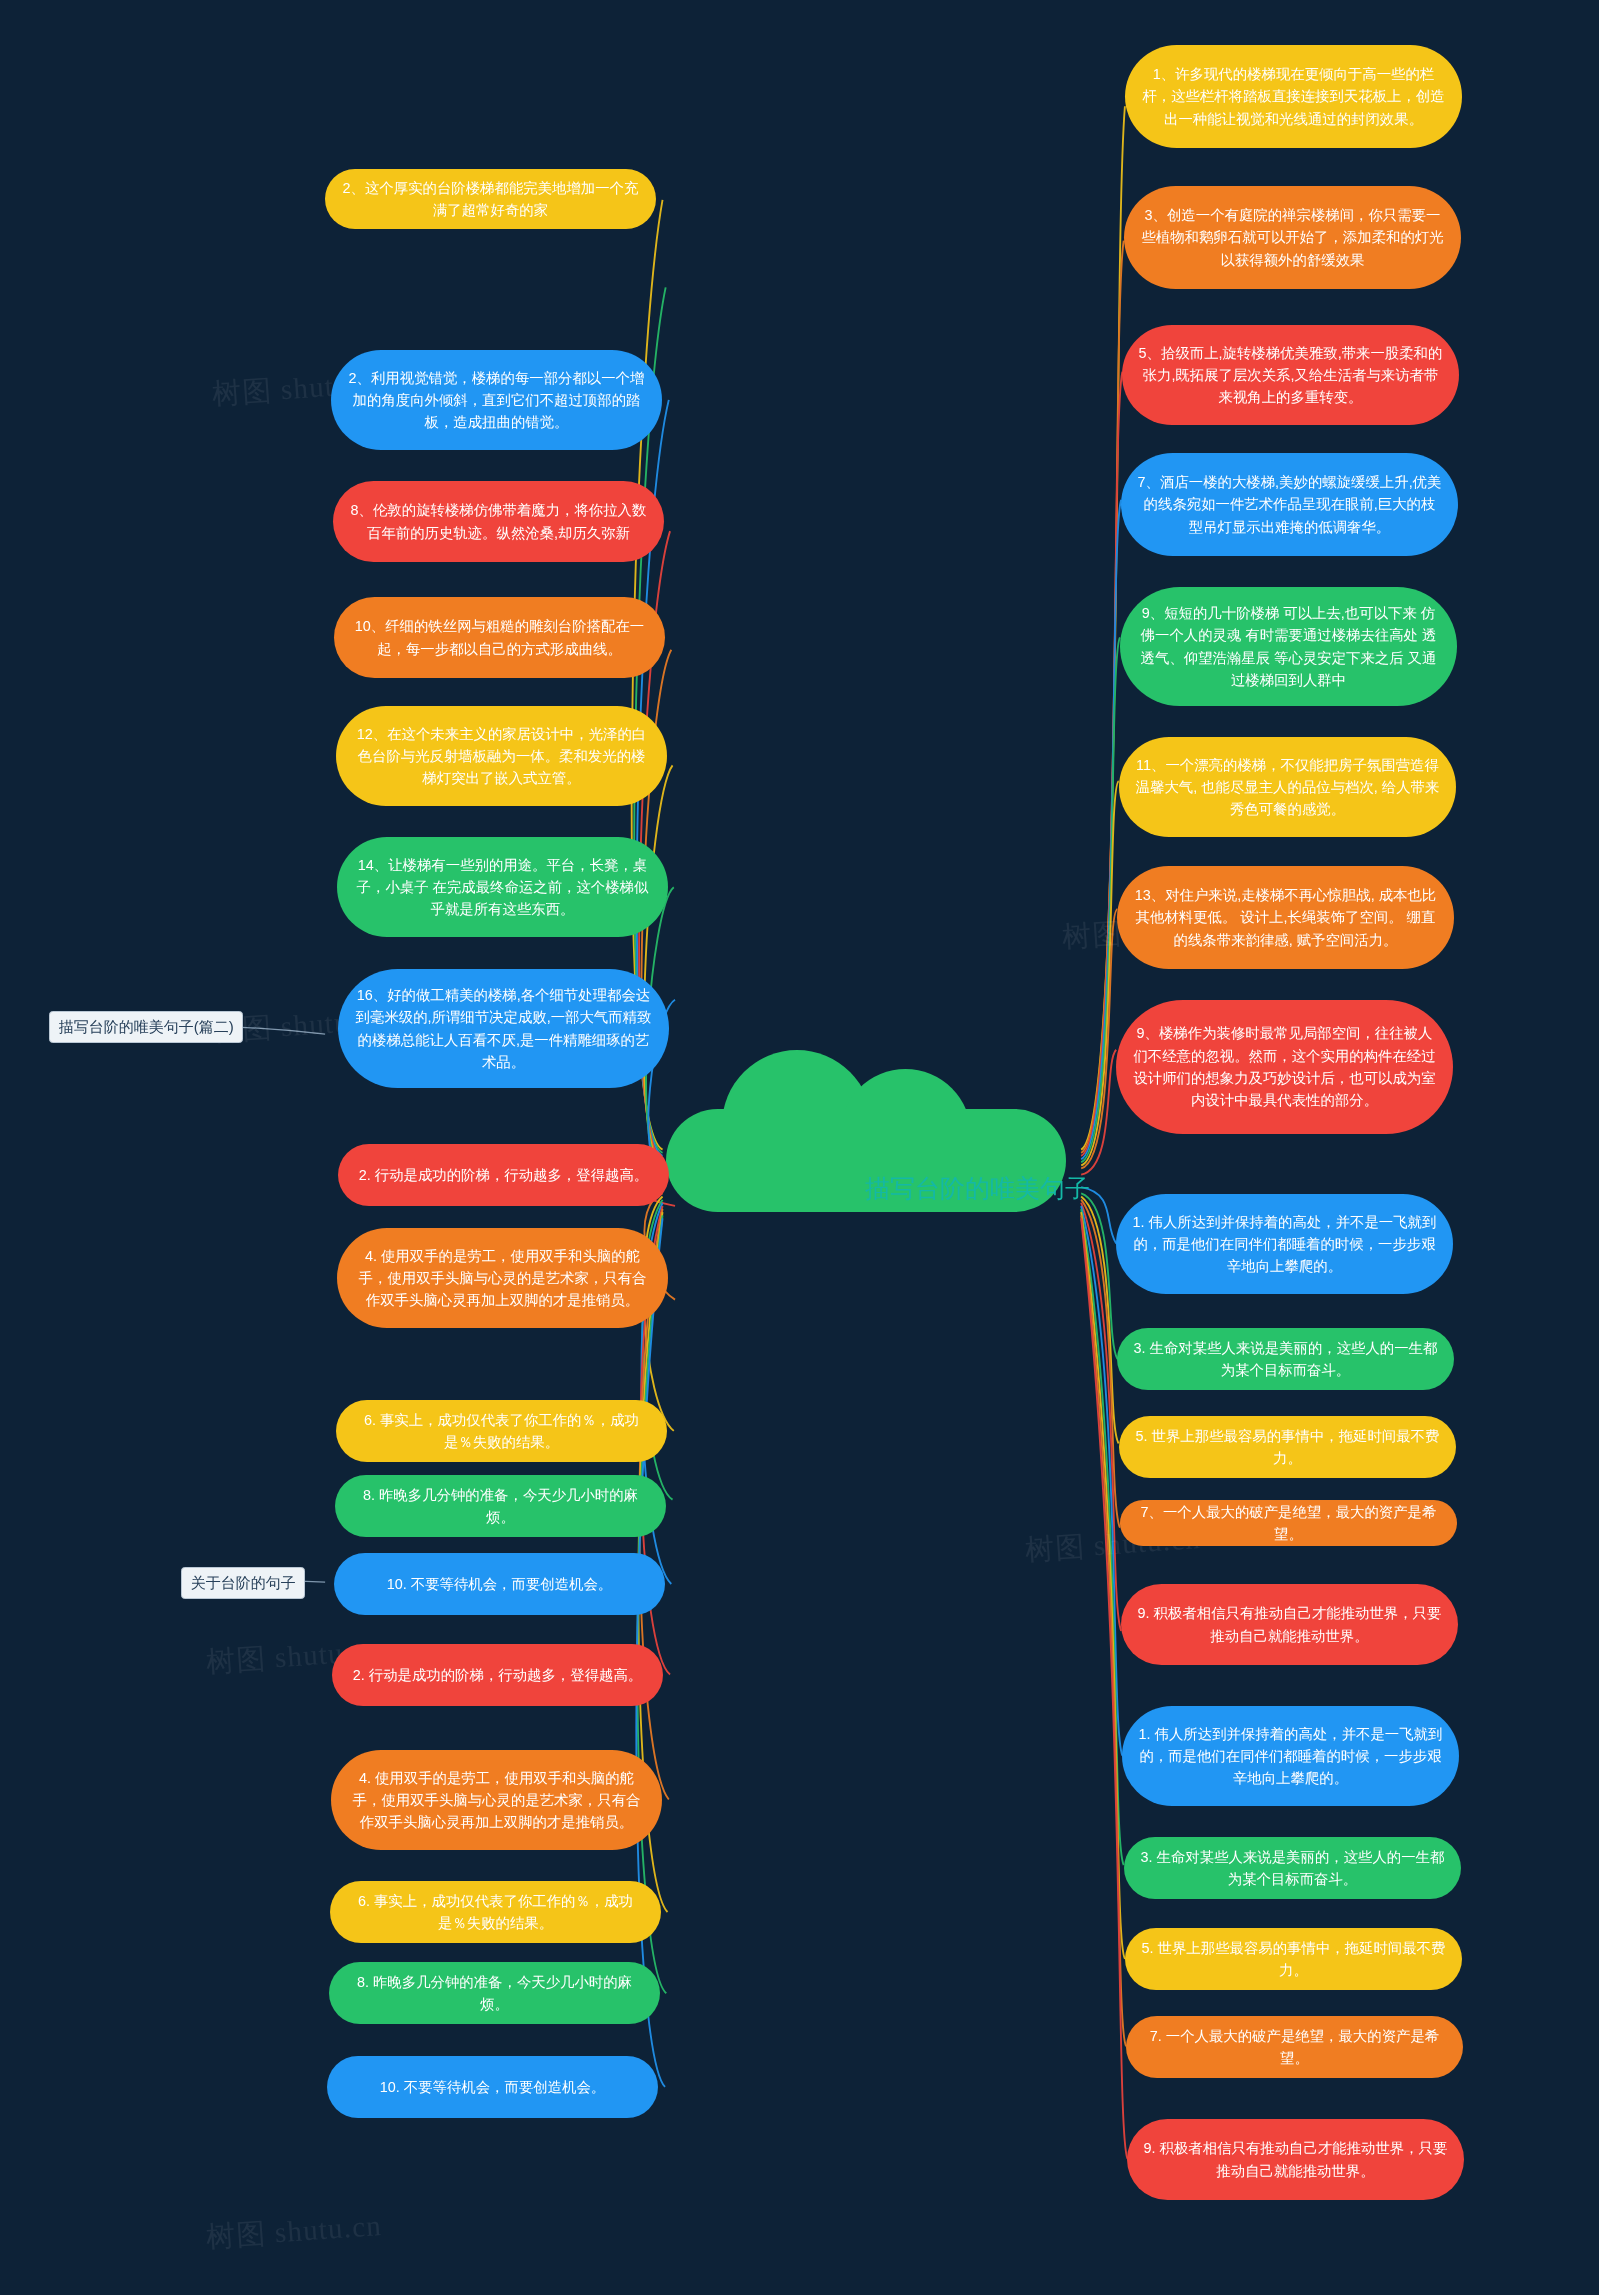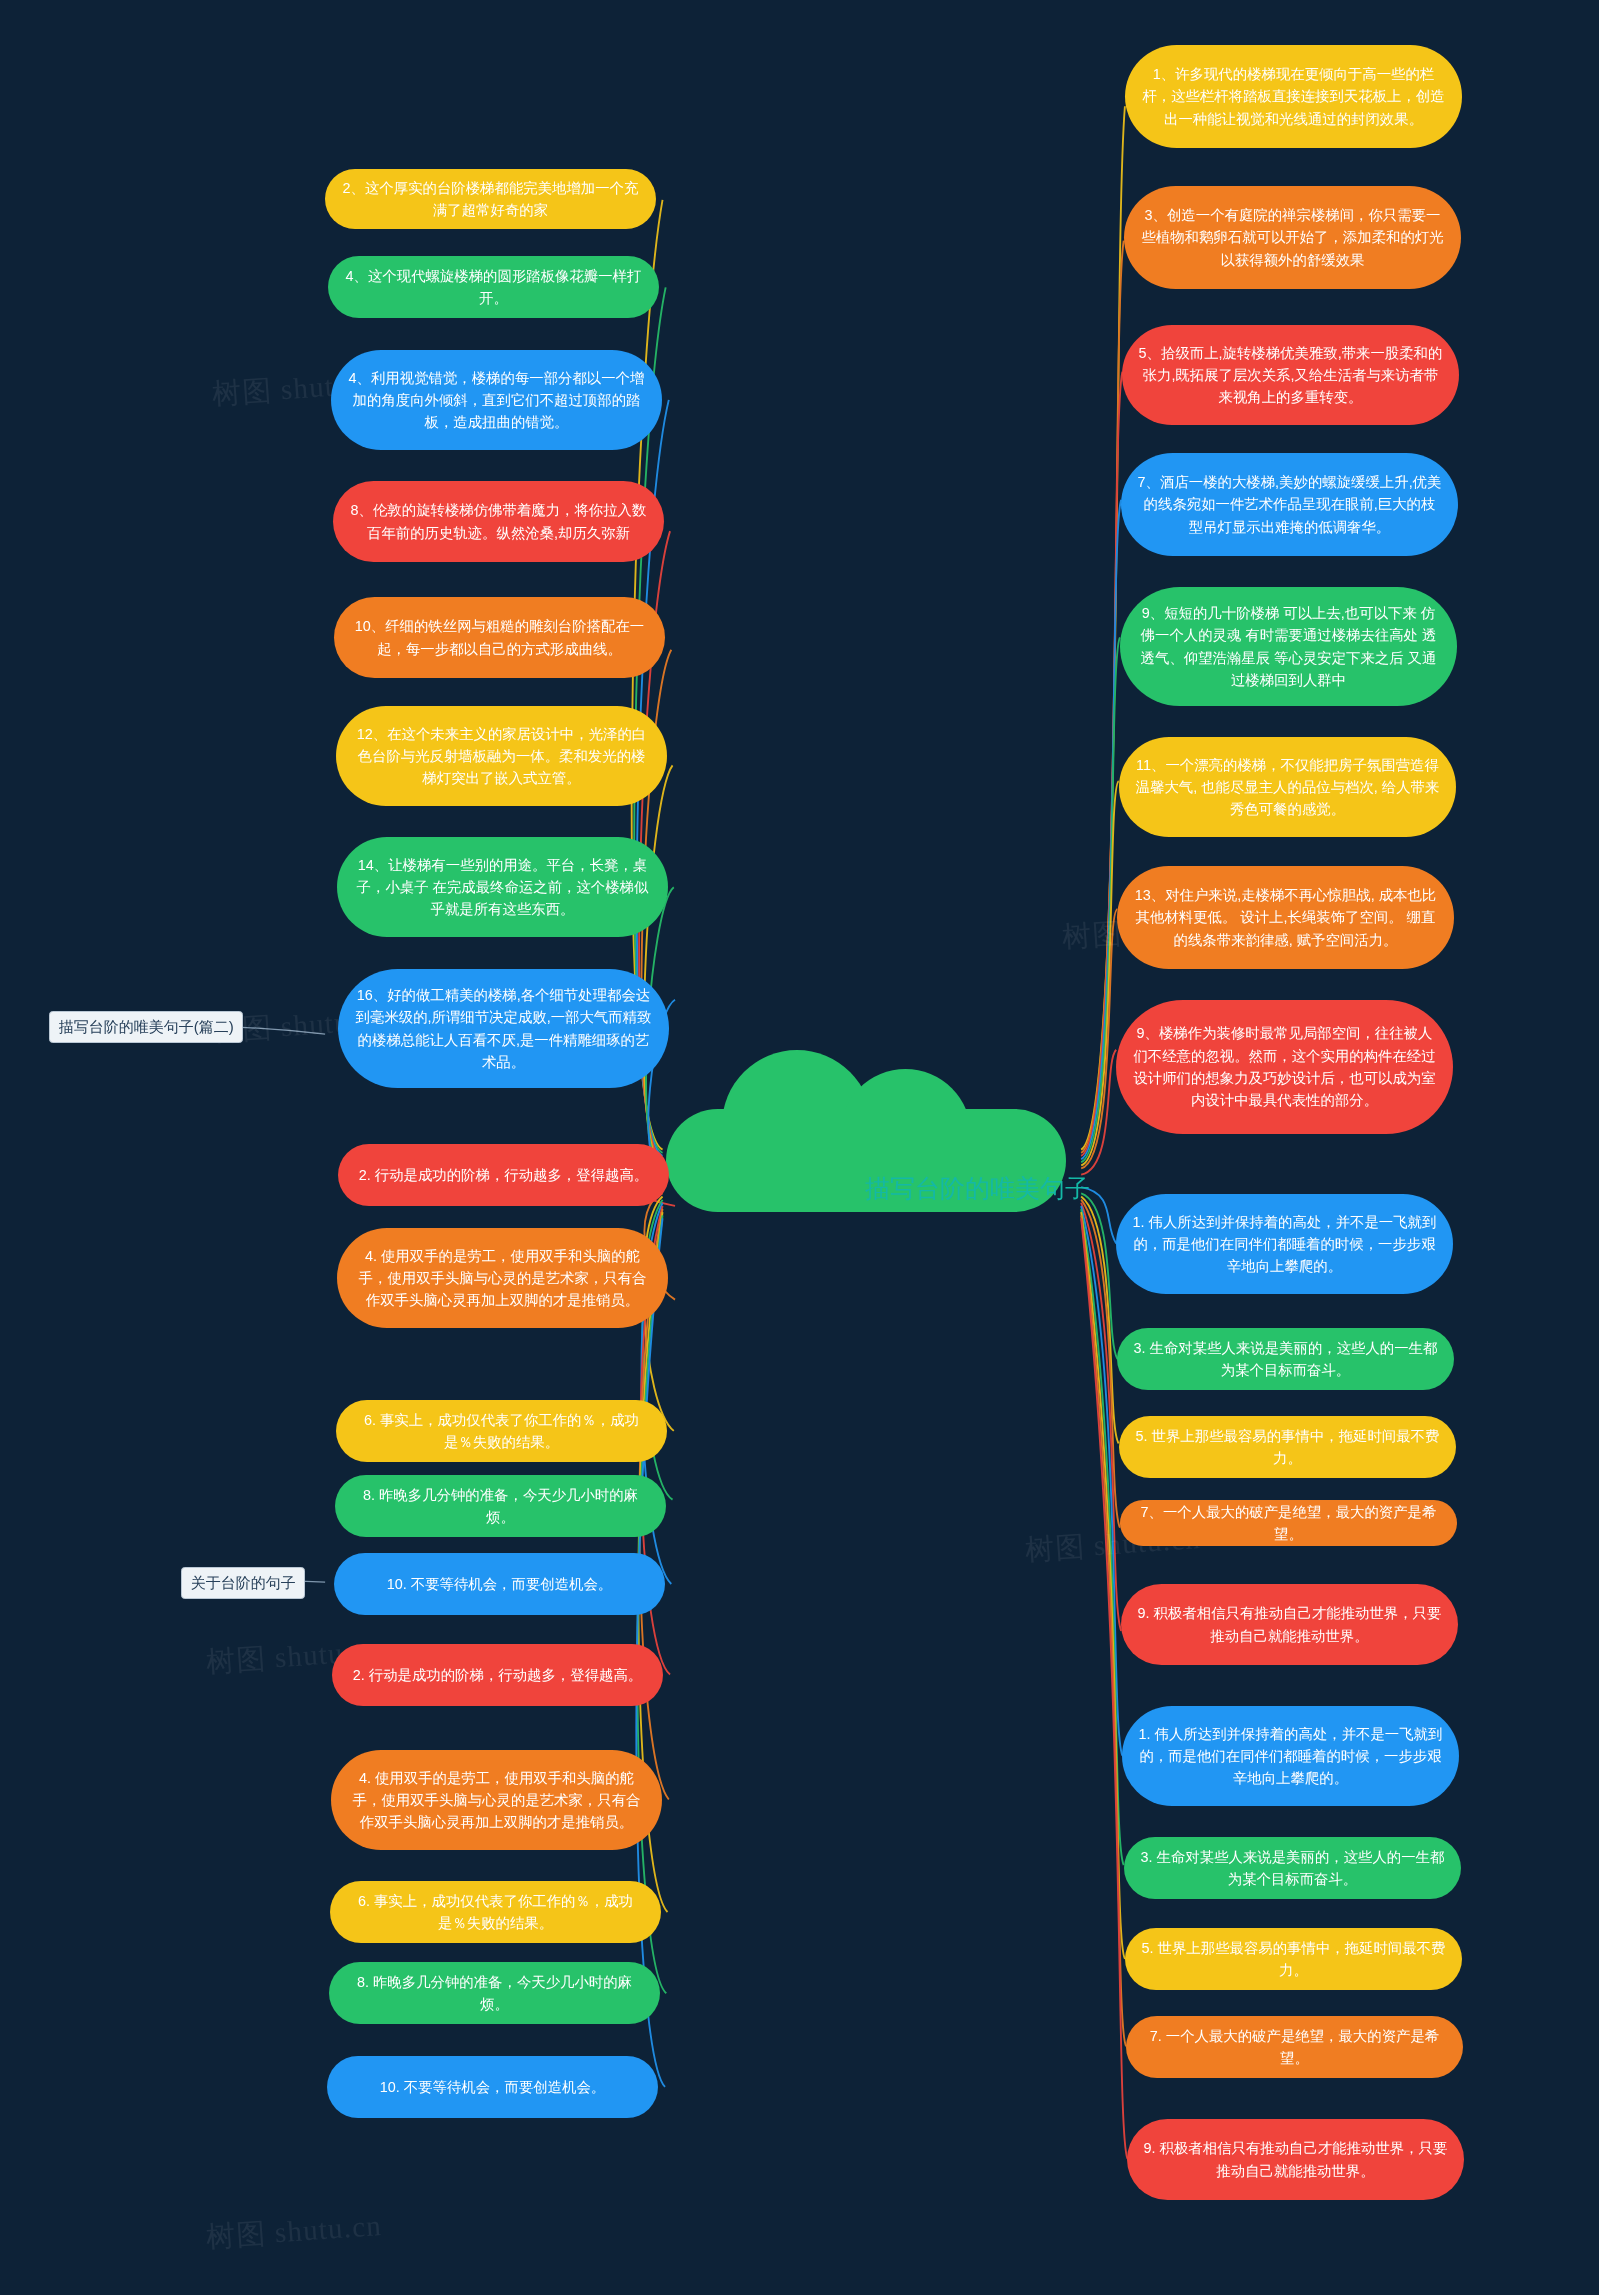--- a/index.html
+++ b/index.html
@@ -91,25 +91,22 @@
     <div class="c3"></div>
   </div>
   <div class="center-label">描写台阶的唯美句子</div>
 
   <div class="tag" style="left:49px;top:1011px;">描写台阶的唯美句子(篇二)</div>
   <div class="tag" style="left:181px;top:1567px;">关于台阶的句子</div>
 
   <div class="node L" style="left:325px;top:169px;height:60px;background:#f5c518;">
       <span>2、这个厚实的台阶楼梯都能完美地增加一个充满了超常好奇的家</span>
     </div>
-  <div class="node L" style="left:328px;top:256px;height:62px;background:#27c26a;">
-      <span>4、这个现代螺旋楼梯的圆形踏板像花瓣一样打开。</span>
-    </div>
   <div class="node L" style="left:331px;top:350px;height:100px;background:#2196f3;">
-      <span>4、利用视觉错觉，楼梯的每一部分都以一个增加的角度向外倾斜，直到它们不超过顶部的踏板，造成扭曲的错觉。</span>
+      <span>2、利用视觉错觉，楼梯的每一部分都以一个增加的角度向外倾斜，直到它们不超过顶部的踏板，造成扭曲的错觉。</span>
     </div>
   <div class="node L" style="left:333px;top:481px;height:81px;background:#f0443c;">
       <span>8、伦敦的旋转楼梯仿佛带着魔力，将你拉入数百年前的历史轨迹。纵然沧桑,却历久弥新</span>
     </div>
   <div class="node L" style="left:334px;top:597px;height:81px;background:#f07d22;">
       <span>10、纤细的铁丝网与粗糙的雕刻台阶搭配在一起，每一步都以自己的方式形成曲线。</span>
     </div>
   <div class="node L" style="left:336px;top:706px;height:100px;background:#f5c518;">
       <span>12、在这个未来主义的家居设计中，光泽的白色台阶与光反射墙板融为一体。柔和发光的楼梯灯突出了嵌入式立管。</span>
     </div>

